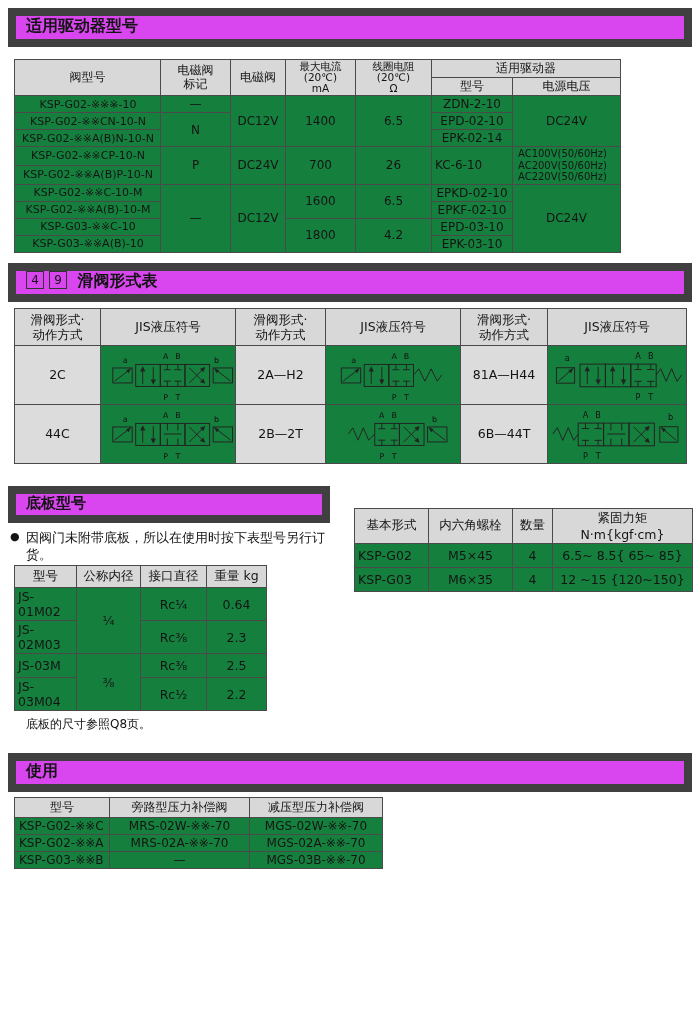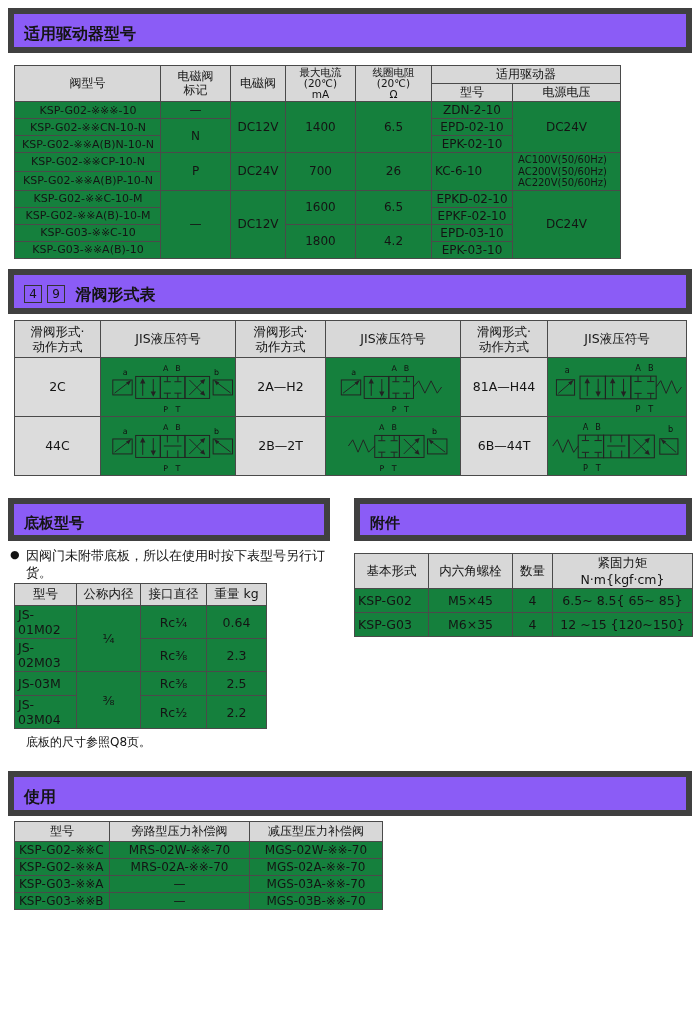--- a/index.html
+++ b/index.html
@@ -1,18 +1,18 @@
 <!DOCTYPE html>
 <html><head>
 <meta charset="utf-8">
 <style>
   html,body{margin:0;padding:0;background:#f4f4f2;}
   body{width:700px;font-family:"DejaVu Sans","Liberation Sans",sans-serif;color:#141414;}
   .page{width:700px;min-height:1013px;background:#ffffff;box-sizing:border-box;padding:8px 8px 6px;}
-  .sec-box{border:6px solid #404040;font-size:16px;font-weight:bold;padding:10px 10px 3px;line-height:1.25;background:#8b5cf6;}
+  .sec-box{border:8px solid #404040;font-size:16px;font-weight:bold;padding:0 10px 3px;line-height:1.25;background:#d946ef;}
   .tagbox{display:inline-block;border:1px solid #333;font-size:12px;font-weight:normal;width:16px;height:16px;line-height:16px;text-align:center;margin-right:5px;vertical-align:2px;}
   table{border-collapse:collapse;table-layout:fixed;background:#15803d;}
   th,td{border:1px solid #4a4a4a;text-align:center;padding:1px 3px;overflow:hidden;}
   th{background:#d8d8d8;font-weight:normal;}
   .pre{white-space:pre-line;}
   .left{text-align:left;}
   
   .t1{width:606px;margin:12px 0 0 6px;font-size:12px;}
   .t1 thead th{font-size:12px;line-height:1.15;}
   .t1 .small-h{font-size:10.5px;line-height:1.05;}
@@ -28,21 +28,21 @@
   .sym text{font-size:9px;fill:#111;}
   
   .two-col{display:flex;gap:24px;margin-top:22px;align-items:flex-start;}
   .col-l{width:340px;}
   .col-r{width:338px;}
   .sec-box.sm{font-size:15px;}
   .bullet-line{font-size:12px;margin:7px 0 5px 2px;}
   .t3{width:252px;margin-left:6px;font-size:12.5px;}
   .t3 tbody tr{height:24px;}
   .t3 thead tr{height:22px;}
-  .t4{width:338px;margin-top:12px;font-size:12.5px;}
+  .t4{width:338px;margin-top:22px;font-size:12.5px;}
   .t4 tr{height:24px;}
   .footnote{font-size:12px;margin:5px 0 0 18px;}
   
   .usage-box{margin-top:20px;}
   .blist{margin:5px 0 0 4px;}
   .bl{position:relative;padding-left:16px;font-size:13px;line-height:1.3;white-space:pre-line;margin-bottom:1px;}
   .bl::before{content:"●";position:absolute;left:0;top:0;font-size:11px;}
   .t5{width:368px;margin:5px 0 0 6px;font-size:12px;}
   .t5 thead tr{height:19px;}
   .t5 tbody tr{height:14px;}
@@ -98,21 +98,21 @@
         <td>ZDN-2-10</td>
         <td rowspan="3">DC24V</td>
       </tr>
       <tr>
         <td class="model">KSP-G02-※※CN-10-N</td>
         <td rowspan="2">N</td>
         <td>EPD-02-10</td>
       </tr>
       <tr>
         <td class="model">KSP-G02-※※A(B)N-10-N</td>
-        <td>EPK-02-10</td>
+        <td>EPK-02-14</td>
       </tr>
       <tr>
         <td class="model">KSP-G02-※※CP-10-N</td>
         <td rowspan="2">P</td>
         <td rowspan="2">DC24V</td>
         <td rowspan="2">700</td>
         <td rowspan="2">26</td>
         <td rowspan="2" class="left">KC-6-10</td>
         <td rowspan="2" class="volts pre">AC100V(50/60Hz)
 AC200V(50/60Hz)
@@ -417,23 +417,20 @@
             <td class="left">JS-03M04</td>
             <td>Rc¹⁄₂</td>
             <td>2.2</td>
           </tr>
         </tbody>
       </table>
       <div class="footnote">底板的尺寸参照Q8页。</div>
     </div>
 
     <div class="col-r">
-      <div class="sec-box sm">
-        <span>附件</span>
-      </div>
       <table class="t4">
         <colgroup>
             <col style="width:74px">
             <col style="width:84px">
             <col style="width:40px">
             <col style="width:140px">
           </colgroup>
         <thead>
           <tr>
             <th>基本形式</th>
@@ -483,25 +480,20 @@
         <td class="model">KSP-G02-※※C</td>
         <td>MRS-02W-※※-70</td>
         <td>MGS-02W-※※-70</td>
       </tr>
       <tr>
         <td class="model">KSP-G02-※※A</td>
         <td>MRS-02A-※※-70</td>
         <td>MGS-02A-※※-70</td>
       </tr>
       <tr>
-        <td class="model">KSP-G03-※※A</td>
-        <td>—</td>
-        <td>MGS-03A-※※-70</td>
-      </tr>
-      <tr>
         <td class="model">KSP-G03-※※B</td>
         <td>—</td>
         <td>MGS-03B-※※-70</td>
       </tr>
     </tbody>
   </table>
 
 </div>
 
 </body></html>

